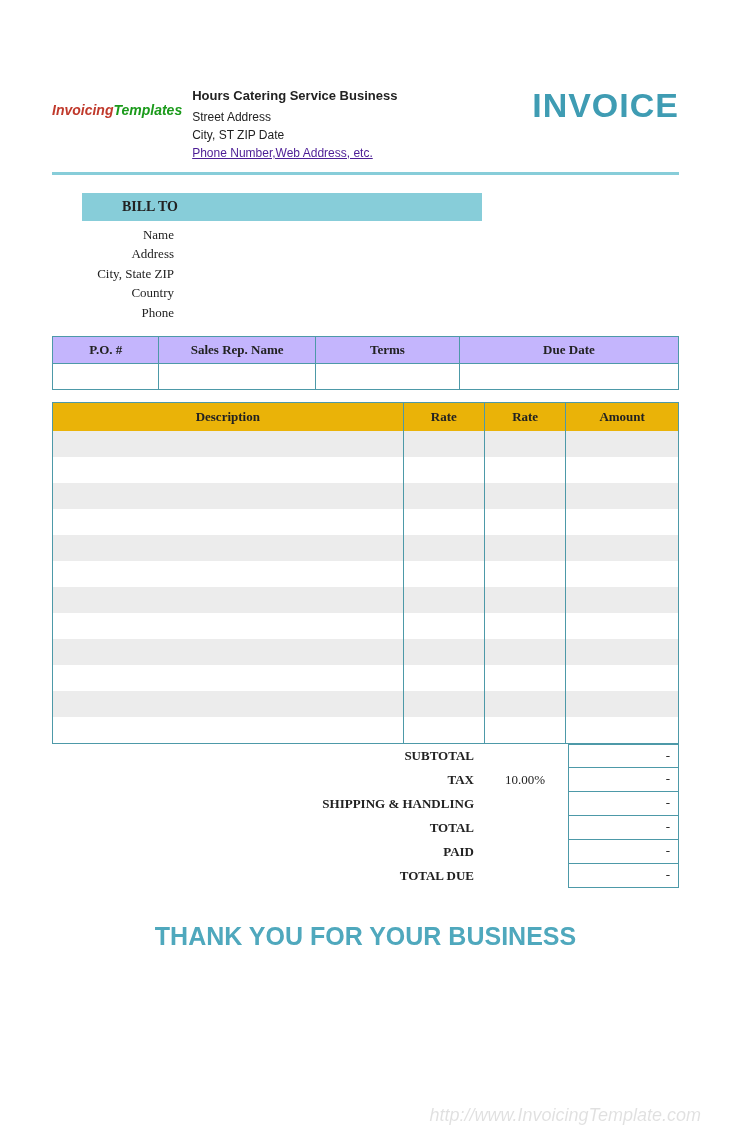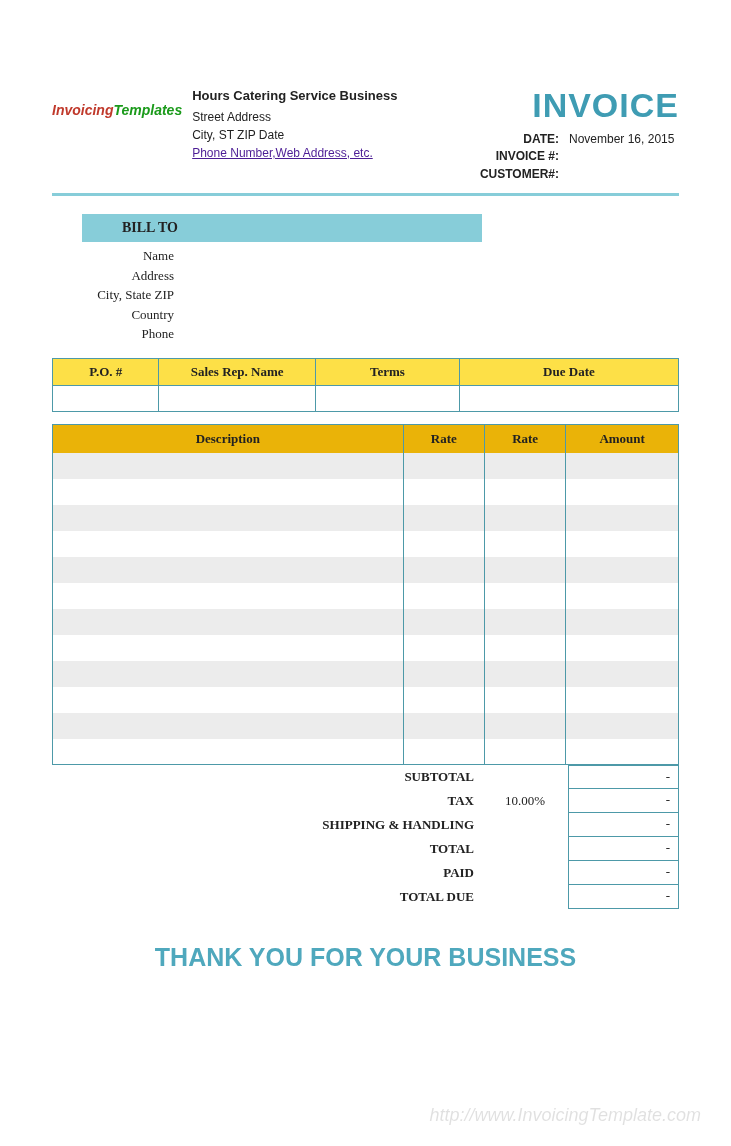--- a/index.html
+++ b/index.html
@@ -69,21 +69,21 @@
     line-height: 1.5;
   }
 
   table { border-collapse: collapse; width: 100%; table-layout: fixed;}
   .t1 th, .t1 td {
     border: 1px solid #4d99a8;
     font-family: "Times New Roman", serif;
     font-size: 13px;
     text-align: center;
   }
-  .t1 th { background:#fde047; font-weight:700; padding:5px 4px; }
+  .t1 th { background:#c4b5fd; font-weight:700; padding:5px 4px; }
   .t1 td { height: 26px; }
   .t1 { margin-bottom: 12px; }
 
   .t2 { border:1px solid #4d99a8; }
   .t2 th {
     background:#eab308; font-weight:700; font-size:13px;
     padding:6px 4px; text-align:center;
     border-right:1px solid #4d99a8;
   }
   .t2 th:last-child{border-right:none;}
@@ -145,34 +145,20 @@
       </div>
       <div class="company-block">
         <div class="company-name">Hours Catering  Service Business</div>
         <div>Street Address</div>
         <div>City, ST  ZIP Date</div>
         <div class="link">Phone Number,Web Address, etc.</div>
       </div>
     </div>
     <div class="header-right">
       <div class="title">INVOICE</div>
-      <div class="meta">
-        <div class="meta-row">
-            <div class="lbl">DATE:</div>
-            <div class="val">November 16, 2015</div>
-          </div>
-        <div class="meta-row">
-            <div class="lbl">INVOICE #:</div>
-            <div class="val"></div>
-          </div>
-        <div class="meta-row">
-            <div class="lbl">CUSTOMER#:</div>
-            <div class="val"></div>
-          </div>
-      </div>
     </div>
   </div>
 
   <div class="divider"></div>
 
   <div class="billto-bar">BILL TO</div>
   <div class="billto-fields">
     <div>Name</div>
     <div>Address</div>
     <div>City, State ZIP</div>

